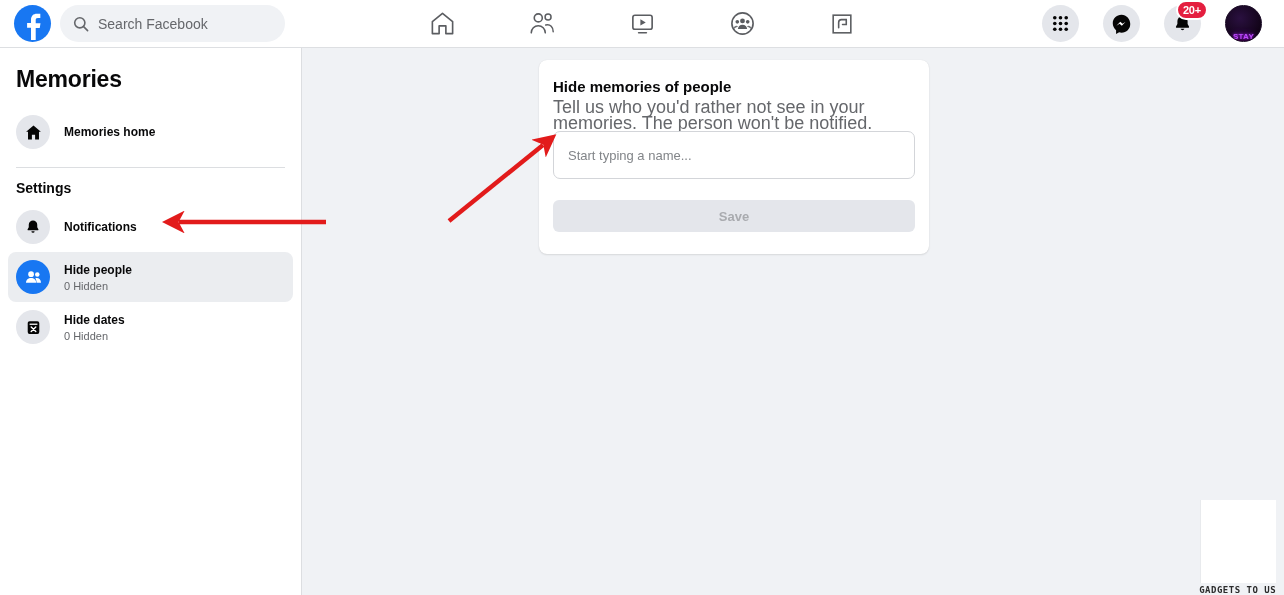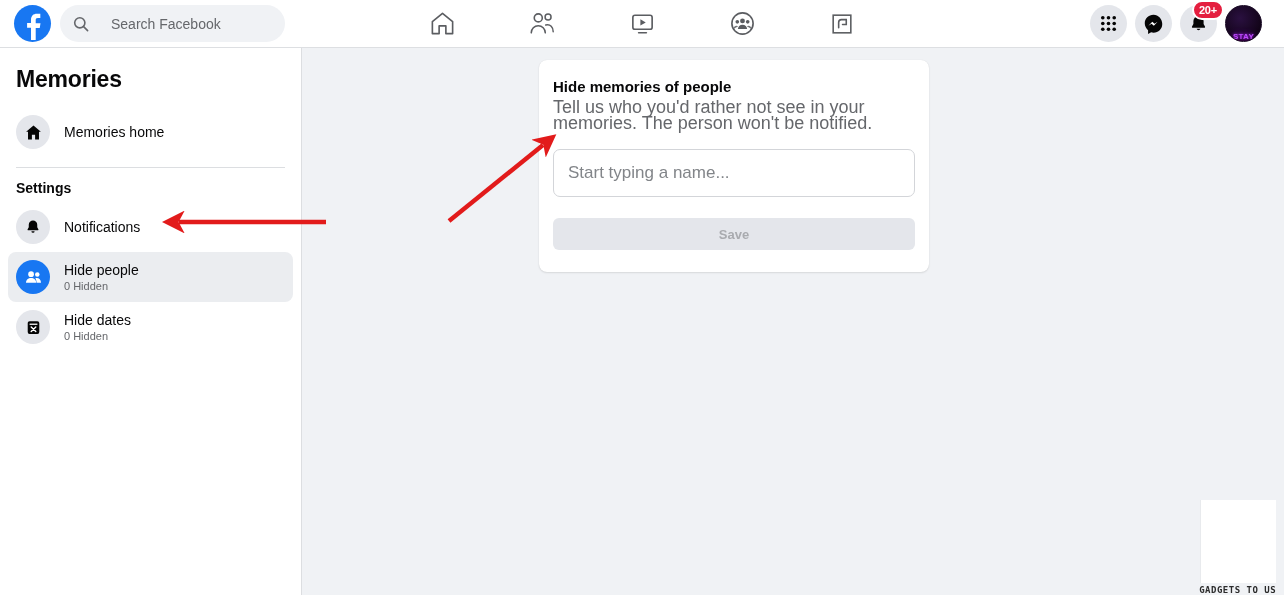--- a/index.html
+++ b/index.html
@@ -19,37 +19,37 @@
   }
   .tb-left { display:flex; align-items:center; padding-left:14px; gap:9px; }
   .fb-logo {
     width:37px; height:37px; border-radius:50%;
     background:#1877f2; display:flex; align-items:center; justify-content:center;
     flex:0 0 auto;
   }
   .fb-logo svg { display:block; }
   .searchbox {
     width:225px; height:37px; border-radius:20px; background:#f0f2f5;
-    display:flex; align-items:center; gap:22px; padding:0 13px;
+    display:flex; align-items:center; gap:9px; padding:0 13px;
   }
   .searchbox .sicon { flex:0 0 auto; display:block; }
   .search-ph { font-size:14px; color:#65676b; white-space:nowrap; }
 
   .tb-center {
     position:absolute; left:50%; transform:translateX(-50%);
     display:flex; align-items:center; gap:0;
   }
   .navtab {
     width:100px; height:46px; display:flex; align-items:center; justify-content:center;
     cursor:pointer;
   }
   .navtab svg { display:block; }
 
   .tb-right {
-    position:absolute; right:22px; display:flex; align-items:center; gap:8px;text-align:center;
+    position:absolute; right:22px; display:flex; align-items:center; gap:24px;text-align:center;
   }
   .circbtn {
     width:37px; height:37px; border-radius:50%; background:#e4e6eb;
     display:flex; align-items:center; justify-content:center; position:relative;
     cursor:pointer;
   }
   .badge {
     position:absolute; top:-5px; right:-7px;
     background:#e41e3f; color:#fff; font-size:11px; font-weight:bold;
     border-radius:10px; padding:1px 5px; line-height:14px;
@@ -80,44 +80,44 @@
     display:flex; align-items:center; gap:14px;
     margin:0 8px; padding:8px 8px; border-radius:8px; cursor:pointer;
   }
   .side-row.active { background:#ebedf0; }
   .row-ico {
     width:34px; height:34px; border-radius:50%; background:#e4e6eb;
     display:flex; align-items:center; justify-content:center; flex:0 0 auto;
   }
   .row-ico.blue { background:#1877f2; }
   .row-texts { display:flex; flex-direction:column; gap:1px; }
-  .row-label { font-size:14px; color:#080809; font-weight:400; line-height:17px; }
+  .row-label { font-size:12px; color:#080809; font-weight:700; line-height:17px; }
   .row-sub { font-size:11px; color:#65676b; line-height:13px; }
   .divider { height:1px; background:#dcdee1; margin:10px 16px 0 16px; }
   .settings-label {
     font-size:14px; font-weight:bold; color:#080809; padding:12px 16px 6px 16px;
   }
 
   
   .content {
     position:absolute; top:48px; left:302px; width:982px; height:547px;
     background:#f0f2f5;
   }
   .card {
     position:absolute; left:237px; top:12px; width:390px;
     background:#ffffff; border-radius:8px;
     box-shadow:0 1px 2px rgba(0,0,0,0.10), 0 0 1px rgba(0,0,0,0.10);
     padding:18px 14px 22px 14px;
   }
   .card-title { font-size:15px; font-weight:bold; color:#080809; margin-bottom:4px; }
   .card-sub { font-size:18px; color:#65676b; line-height:16px; }
   .name-input {
-    margin-top:18px; width:100%; height:48px;
+    margin-top:0; width:100%; height:48px;
     border:1px solid #d3d5d9; border-radius:7px; background:#fff;
-    font-size:17px; color:#65676b; padding:0 14px;
+    font-size:13px; color:#65676b; padding:0 14px;
     font-family:"Liberation Sans", sans-serif; outline:none;
   }
   .name-input::placeholder { color:#828589; }
   .save-btn {
     margin-top:21px; width:100%; height:32px;
     background:#e4e6eb; border:none; border-radius:6px;
     color:#a9abaf; font-size:13px; font-weight:bold;
     font-family:"Liberation Sans", sans-serif; cursor:default;
   }
 

